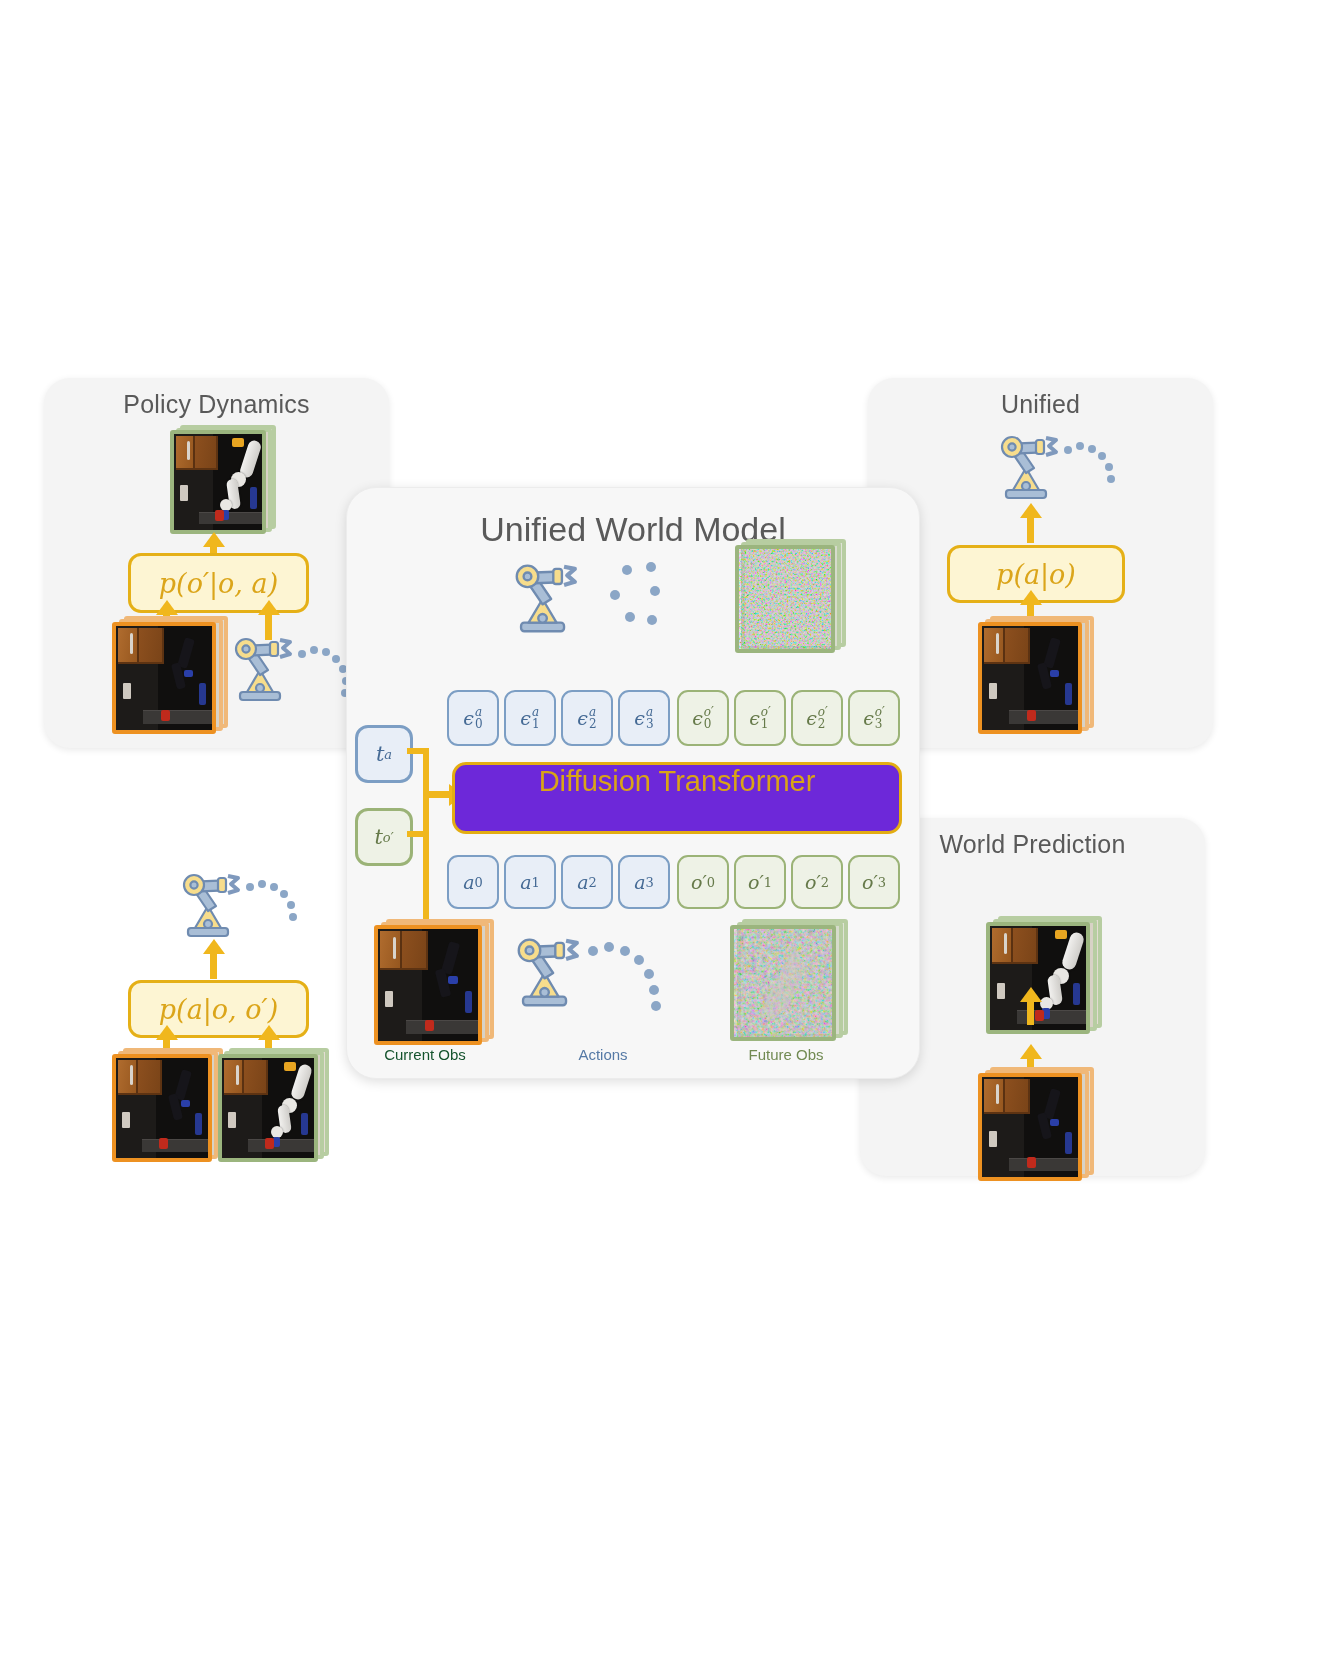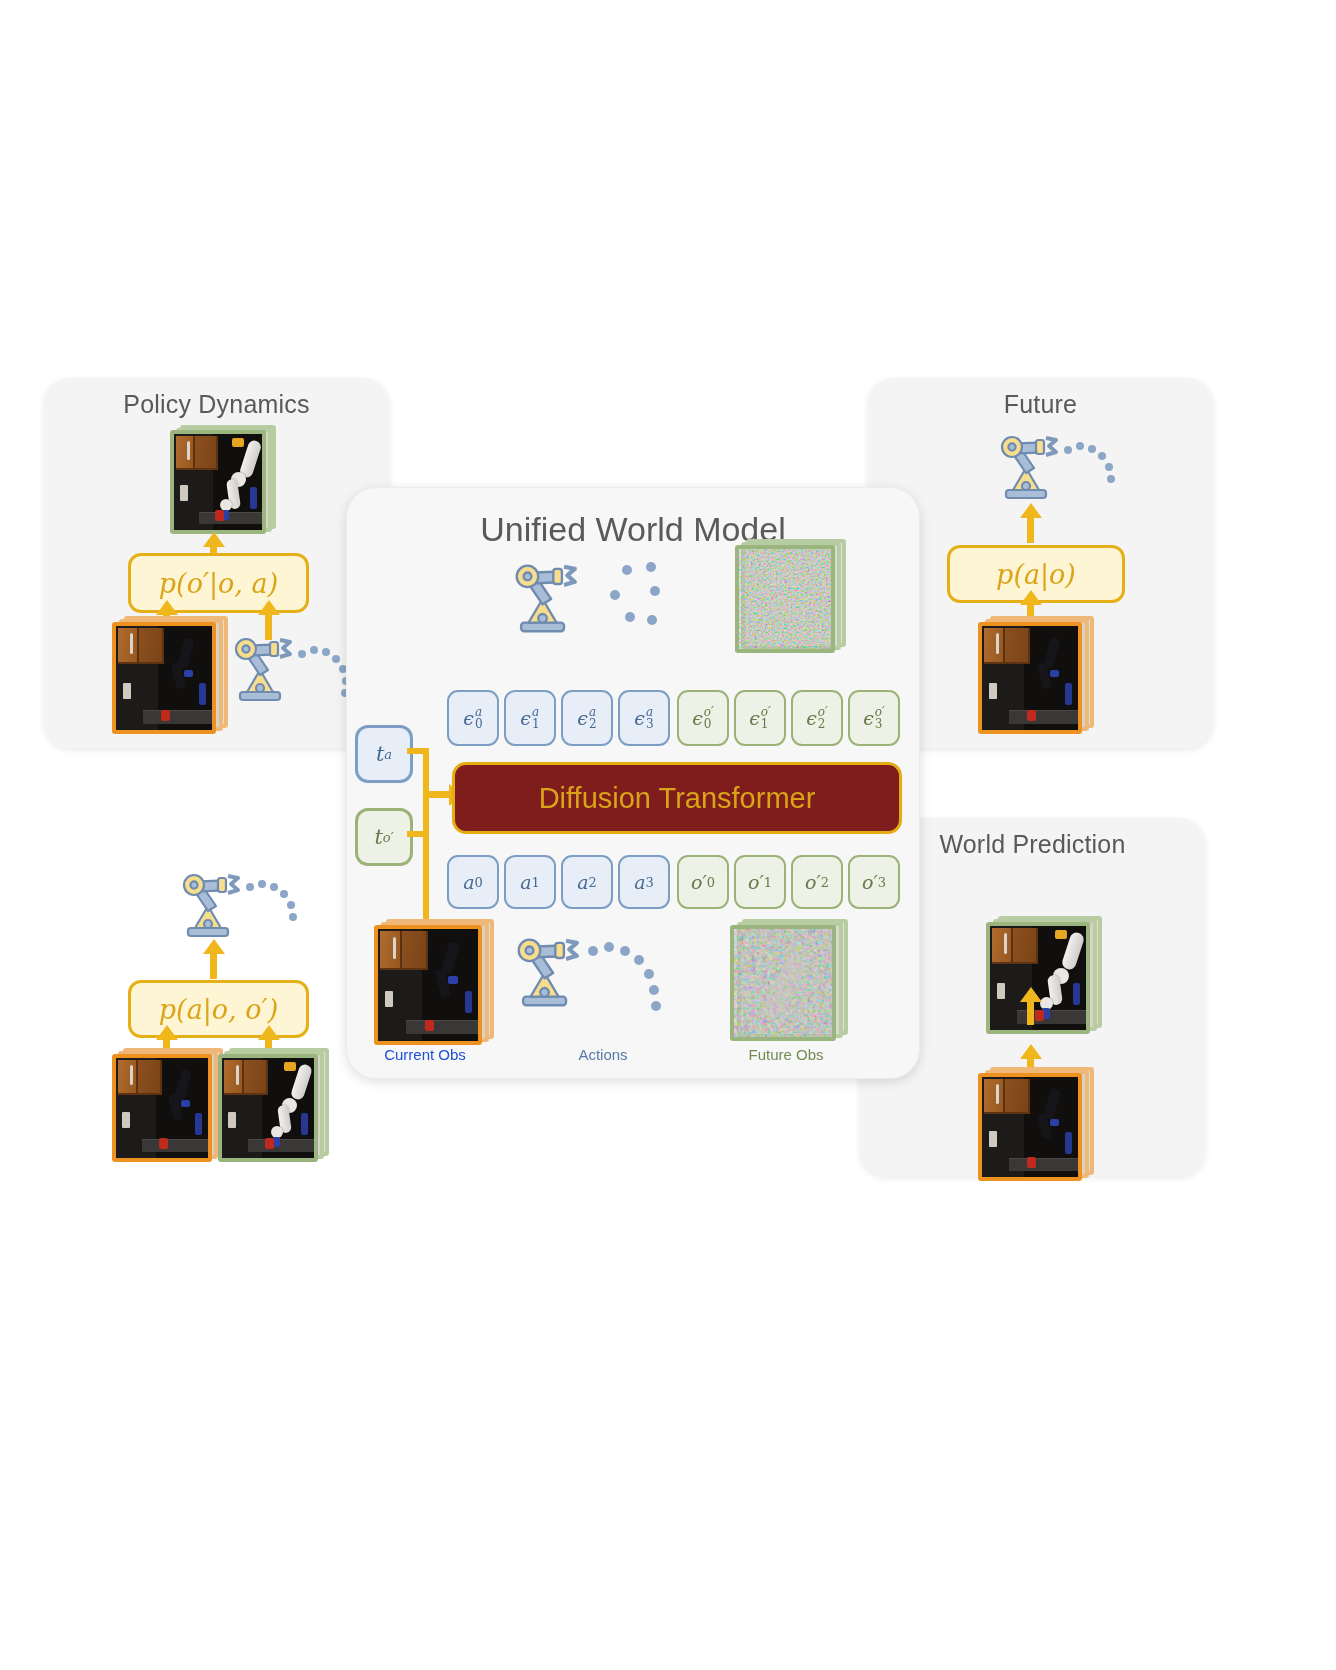--- a/index.html
+++ b/index.html
@@ -45,24 +45,24 @@
     display:flex;align-items:center;justify-content:center;
     color:#dba51a;
     font-family:"DejaVu Serif", serif;
     font-style:italic;
     font-size:27px;
     white-space:nowrap;
   }
 
   .dtbox{
     position:absolute;
-    background:#7f1d1d;
+    background:#6d28d9;
     border:3px solid #e3ad12;
     border-radius:14px;
-    display:flex;align-items:center;justify-content:center;
+    display:flex;align-items:flex-start;justify-content:center;
     color:#d9a417;
     font-size:29px;
     font-family:"Liberation Sans", sans-serif;
   }
 
   
   .arrow{position:absolute;background:#f0b71d;width:7px;}
   .arrow:after{
     content:"";position:absolute;left:50%;top:-13px;transform:translateX(-50%);
     width:0;height:0;border-left:11px solid transparent;border-right:11px solid transparent;
@@ -91,21 +91,21 @@
   .token .sup{font-size:.66em;vertical-align:super;font-style:italic;}
 
   .ts-token{
     position:absolute;border-radius:13px;
     display:flex;align-items:center;justify-content:center;
     font-family:"DejaVu Serif", serif;font-style:italic;font-size:21px;
   }
 
   
   .caption{position:absolute;font-size:15px;font-family:"Liberation Sans",sans-serif;text-align:center;}
-  .cap-orange{color:#1d4ed8;}
+  .cap-orange{color:#14532d;}
   .cap-blue{color:#5579a5;}
   .cap-green{color:#718a52;}
 
   
   .photo-stack{position:absolute;}
   .ph{position:absolute;border-radius:3px;overflow:hidden;}
   .ph-back2{background:#e3ddd2;}
   .ph-back1{background:#d8d2c6;}
   .ph-front{overflow:hidden;}
   .ph.orange{border:4px solid #ed9121;}
@@ -226,21 +226,21 @@
     <div class="dot" style="left:2px;top:8px;width:8px;height:8px;"></div>
     <div class="dot" style="left:14px;top:4px;width:8px;height:8px;"></div>
     <div class="dot" style="left:26px;top:6px;width:8px;height:8px;"></div>
     <div class="dot" style="left:36px;top:13px;width:8px;height:8px;"></div>
     <div class="dot" style="left:43px;top:23px;width:8px;height:8px;"></div>
     <div class="dot" style="left:46px;top:35px;width:8px;height:8px;"></div>
     <div class="dot" style="left:45px;top:47px;width:8px;height:8px;"></div>
   </div>
 
   <div class="panel" style="left:868px;top:378px;width:345px;height:370px;">
-    <div class="panel-title">Future</div>
+    <div class="panel-title">Unified</div>
   </div>
 
   <div class="robot-icon" style="left:996px;top:428px;width:72px;height:80px;">
     <svg viewBox="0 0 72 80" width="72" height="80">
       <g stroke="#6f8bb0" stroke-width="2.2" stroke-linejoin="round">
         <rect x="10" y="62" width="40" height="8" rx="3" fill="#a9bed6"></rect>
         <path d="M30 40 L43 62 L17 62 Z" fill="#f7dd8c"></path>
         <circle cx="30" cy="58" r="4" fill="#a9bed6"></circle>
         <path d="M13 20 L30 45 L38 40 L21 15 Z" fill="#a9bed6"></path>
         <rect x="19" y="15" width="26" height="10" rx="4" fill="#a9bed6" transform="rotate(-2 32 20)"></rect>

